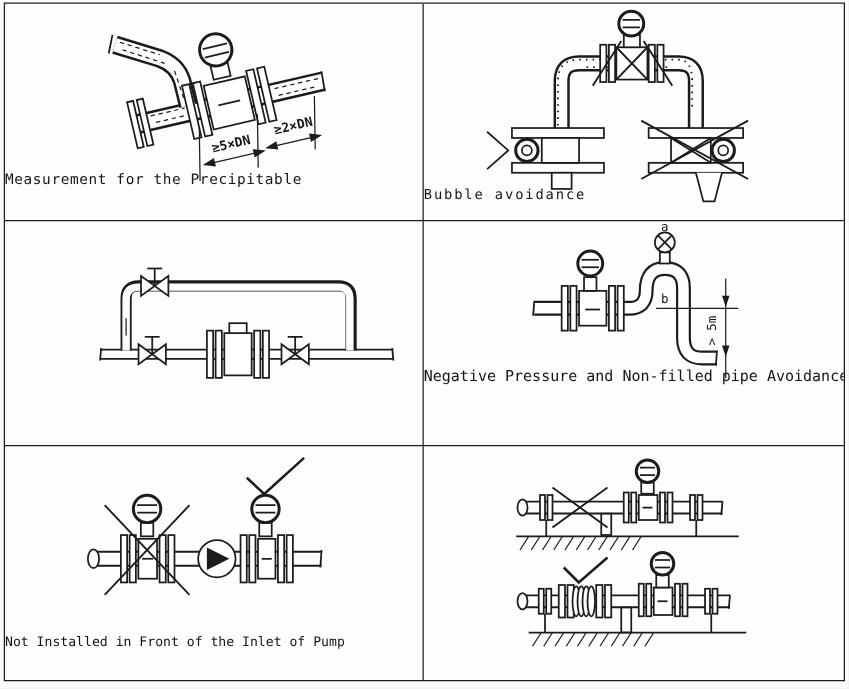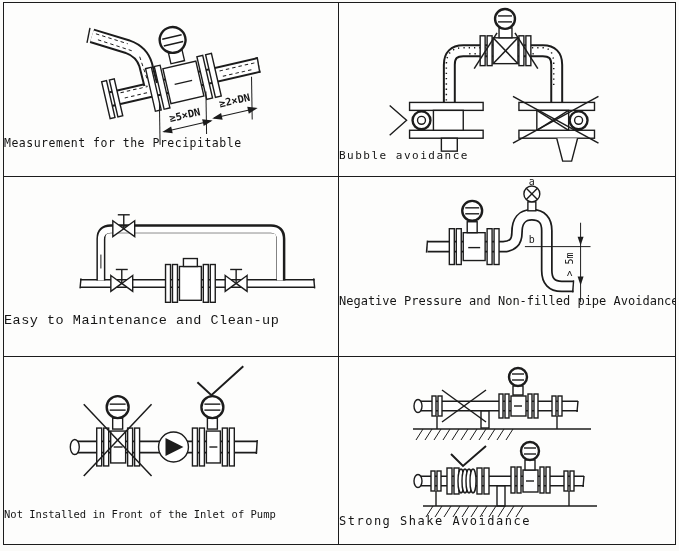--- a/index.html
+++ b/index.html
@@ -168,21 +168,20 @@
         </g>
         <g>
           <rect class="sh" x="162" y="88" width="5" height="38"></rect>
           <rect class="sh" x="169" y="88" width="5" height="38"></rect>
           <rect class="sh" x="200" y="88" width="5" height="38"></rect>
           <rect class="sh" x="207" y="88" width="5" height="38"></rect>
           <rect class="sh" x="176" y="90" width="22" height="34"></rect>
           <rect class="sh" x="180" y="82" width="14" height="8"></rect>
         </g>
       </svg>
-      <div class="cap" style="bottom:28px;font-size:13.5px;letter-spacing:0.5px;font-family:'Liberation Mono',monospace">Easy to Maintenance and Clean-up</div>
     </div>
 
     <div class="cell bb">
       <svg viewBox="0 0 336 180">
         <g>
           <path class="po" stroke-width="12" d="M88,70 H164 Q178,70 178,56 Q178,38 193,38 Q208,38 208,54 V94 Q208,110 223,110 H235"></path>
           <path class="pi" stroke-width="8.5" d="M88,70 H164 Q178,70 178,56 Q178,38 193,38 Q208,38 208,54 V94 Q208,110 223,110 H235"></path>
         </g>
         <line class="ln" x1="88" y1="64" x2="87" y2="76"></line>
         <line class="ln" x1="235" y1="104" x2="234" y2="116"></line>
@@ -337,17 +336,16 @@
             <rect class="sh" x="225" y="113" width="4" height="20"></rect>
             <rect class="sh" x="231" y="113" width="4" height="20"></rect>
             <line class="ln" x1="230" y1="133" x2="230" y2="148"></line>
           </g>
           <g>
             <line class="ln" x1="84" y1="148" x2="258" y2="148"></line>
             <path class="th" d="M94,148 l-7,11 m16,-11 l-7,11 m16,-11 l-7,11 m16,-11 l-7,11 m16,-11 l-7,11 m16,-11 l-7,11 m16,-11 l-7,11 m16,-11 l-7,11 m16,-11 l-7,11 m16,-11 l-7,11 m16,-11 l-7,11"></path>
           </g>
         </g>
       </svg>
-      <div class="cap" style="bottom:16px;font-size:12px;letter-spacing:1.5px">Strong Shake Avoidance</div>
     </div>
 
   </div>
 </div>
 
 </body></html>

